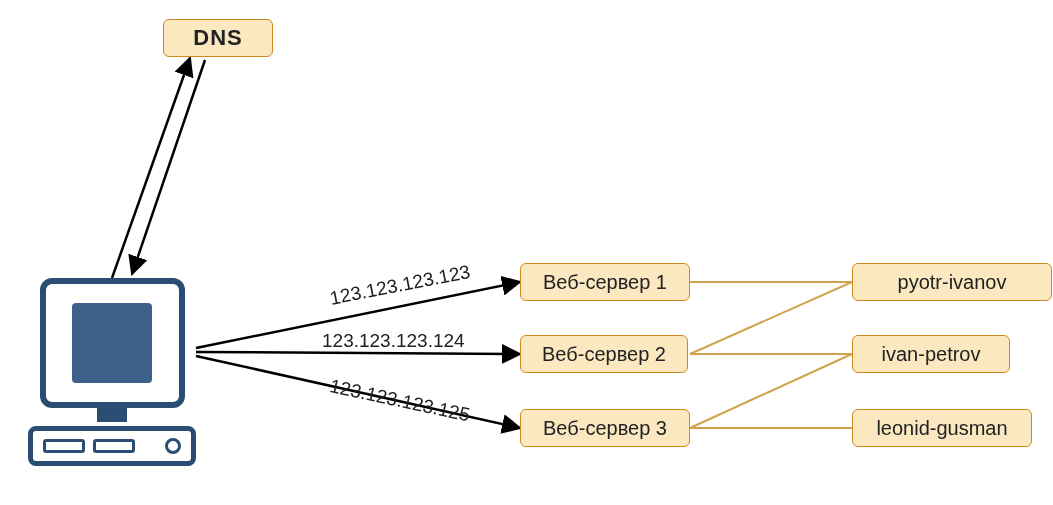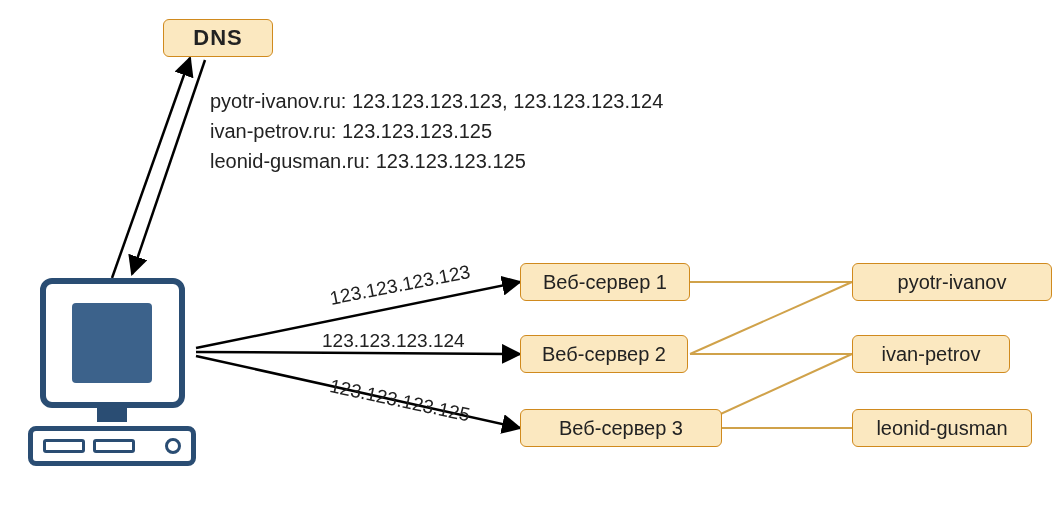--- a/index.html
+++ b/index.html
@@ -126,37 +126,32 @@
     <line x1="690" y1="354" x2="852" y2="282" stroke="#d0a24a" stroke-width="2"></line>
     <line x1="690" y1="354" x2="852" y2="354" stroke="#d0a24a" stroke-width="2"></line>
     <line x1="690" y1="428" x2="852" y2="354" stroke="#d0a24a" stroke-width="2"></line>
     <line x1="690" y1="428" x2="852" y2="428" stroke="#d0a24a" stroke-width="2"></line>
   </svg>
 
   <div class="node dns-node" style="left:163px; top:19px;">
     <span>DNS</span>
   </div>
 
-  <div class="records">
-    <div>pyotr-ivanov.ru: 123.123.123.123, 123.123.123.124</div>
-    <div>ivan-petrov.ru: 123.123.123.125</div>
-    <div>leonid-gusman.ru: 123.123.123.125</div>
-  </div>
 
   <div class="ip-label" style="left:330px; top:288px; transform:rotate(-11deg);">123.123.123.123</div>
   <div class="ip-label" style="left:322px; top:330px;">123.123.123.124</div>
   <div class="ip-label" style="left:330px; top:375px; transform:rotate(12deg);">123.123.123.125</div>
 
   <div class="node" style="left:520px; top:263px; width:170px;text-align:right;">
     <span>Веб-сервер 1</span>
   </div>
   <div class="node" style="left:520px; top:335px; width:168px;">
     <span>Веб-сервер 2</span>
   </div>
-  <div class="node" style="left:520px; top:409px; width:202px;">
+  <div class="node" style="left:520px; top:409px; width:170px;">
     <span>Веб-сервер 3</span>
   </div>
 
   <div class="node" style="left:852px; top:263px; width:200px;">
     <span>pyotr-ivanov</span>
   </div>
   <div class="node" style="left:852px; top:335px; width:158px;text-align:right;">
     <span>ivan-petrov</span>
   </div>
   <div class="node" style="left:852px; top:409px; width:180px;align-items:center;">

